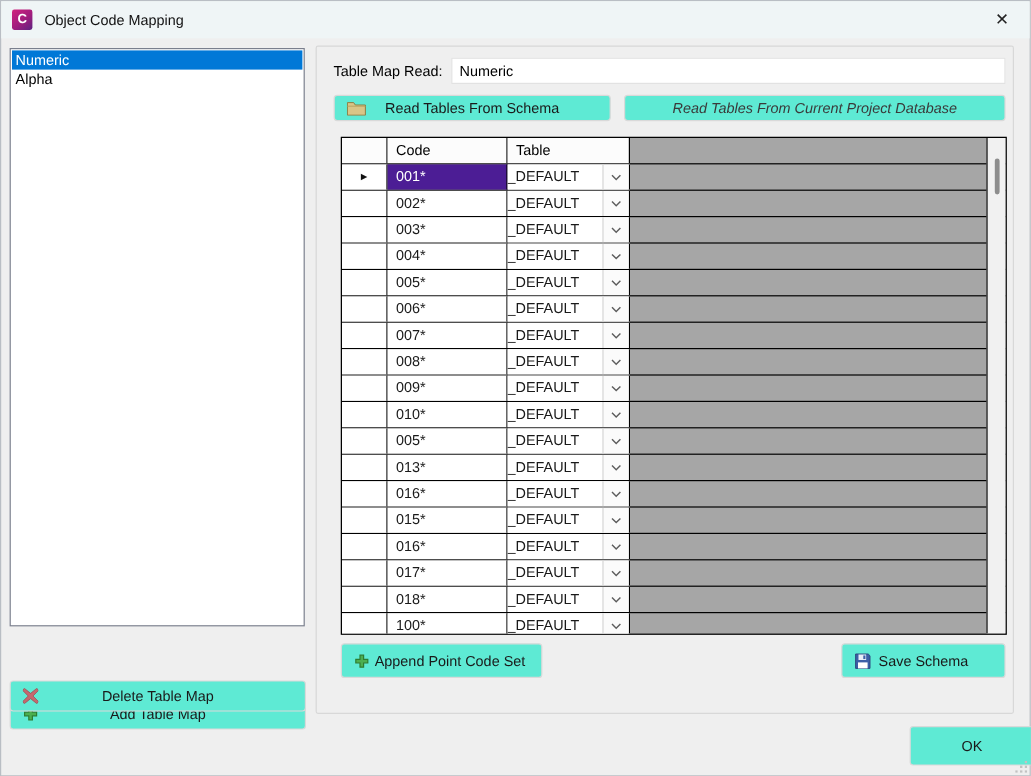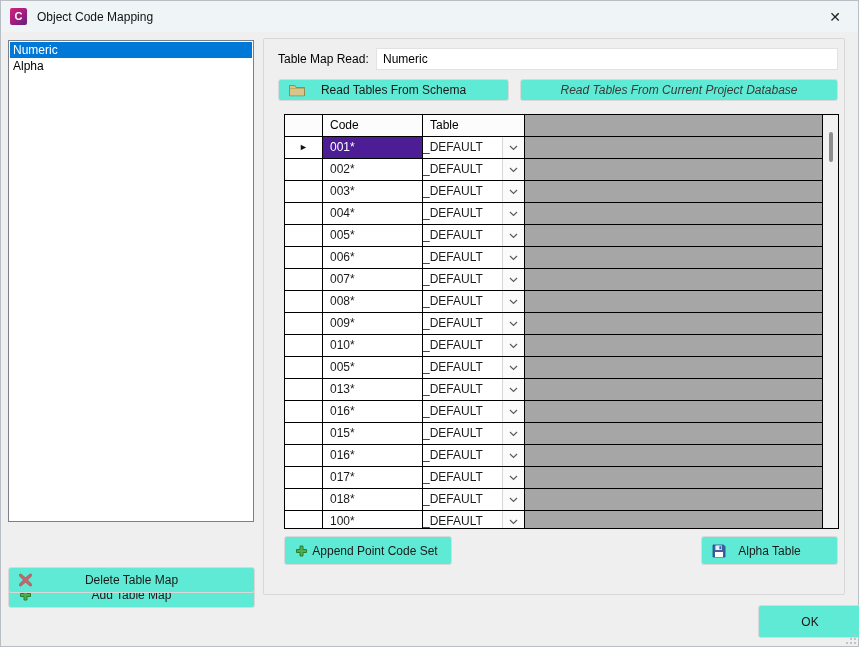--- a/index.html
+++ b/index.html
@@ -458,21 +458,21 @@
 
   <div class="btn save-btn">
     <span class="btn-icon">
       <svg width="14" height="14" viewBox="0 0 14 14">
         <path d="M1 1 h10.5 L13 2.5 V13 H1 z" fill="#3c5fa7" stroke="#2d477d" stroke-width="0.8"></path>
         <rect x="3.4" y="1.4" width="6.4" height="4.6" fill="#e9eef8"></rect>
         <rect x="7.4" y="2.2" width="1.8" height="3" fill="#3c5fa7"></rect>
         <rect x="3" y="8" width="8" height="5" fill="#ffffff"></rect>
       </svg>
     </span>
-    <span>Alpha Table</span>
+    <span>Save Schema</span>
   </div>
 </div>
 
 <div class="btn ok-btn">
   <span>OK</span>
 </div>
 
 <div class="resize-grip">
   <svg width="10" height="10" viewBox="0 0 10 10">
     <rect x="8" y="0" width="2" height="2" fill="#c2c2c2"></rect>

